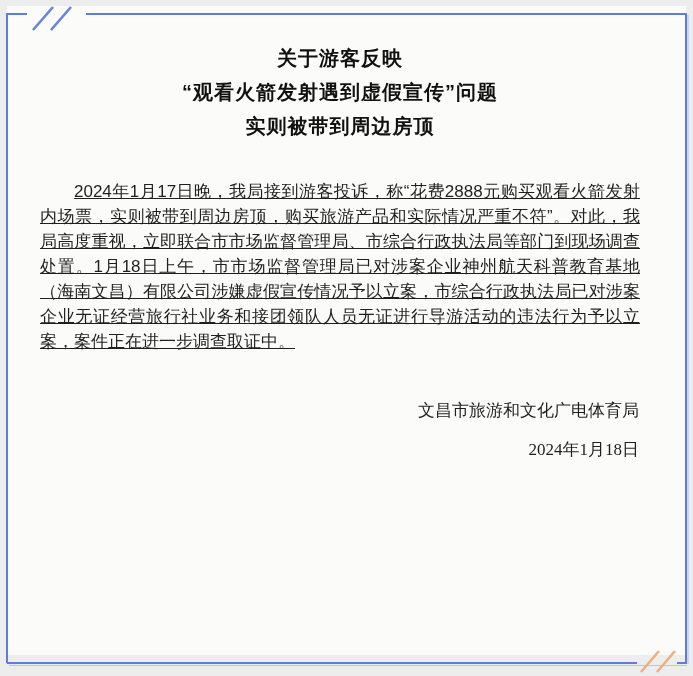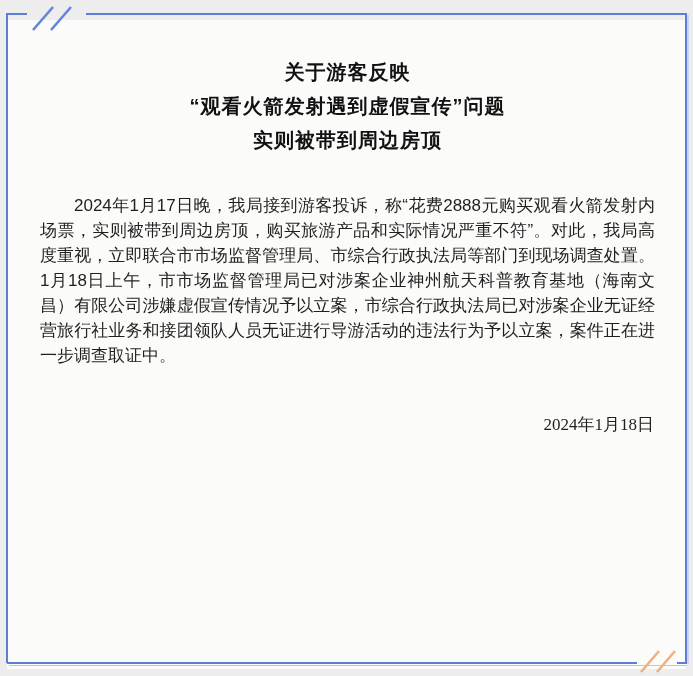--- a/index.html
+++ b/index.html
@@ -19,24 +19,24 @@
     background: var(--page-bg);
     overflow: hidden;
   }
   .stage {
     position: relative;
     width: 693px; height: 676px;
     background: var(--page-bg);
   }
   .card {
     position: absolute;
-    left: 7px; top: 20px;
+    left: 7px; top: 6px;
     width: 679px; height: 649px;
     background: var(--card-bg);
-    padding: 25px 31px 0 33px;
+    padding: 25px 46px 0 33px;
   }
   .frame-svg {
     position: absolute;
     left: 0; top: 0;
     width: 693px; height: 676px;
     pointer-events: none;
     z-index: 5;
   }
   .title {
     margin-top: 10px;
@@ -46,20 +46,21 @@
     color: var(--title-color);
     line-height: 34px;
     letter-spacing: 1px;
   }
   .body-text {
     margin-top: 36px;
     font-size: 17px;
     line-height: 25px;
     color: var(--body-color);
     text-align: justify;
+    text-decoration: underline;
   }
   .body-text p {
     text-indent: 2em;
     margin-bottom: 13px;
   }
   .signature-block {
     margin-top: 44px;
     text-align: right;
     font-size: 17px;
     color: var(--body-color);
@@ -79,20 +80,21 @@
       <div>关于游客反映</div>
       <div>“观看火箭发射遇到虚假宣传”问题</div>
       <div>实则被带到周边房顶</div>
     </div>
 
     <div class="body-text">
       <p>2024年1月17日晚，我局接到游客投诉，称“花费2888元购买观看火箭发射内场票，实则被带到周边房顶，购买旅游产品和实际情况严重不符”。对此，我局高度重视，立即联合市市场监督管理局、市综合行政执法局等部门到现场调查处置。1月18日上午，市市场监督管理局已对涉案企业神州航天科普教育基地（海南文昌）有限公司涉嫌虚假宣传情况予以立案，市综合行政执法局已对涉案企业无证经营旅行社业务和接团领队人员无证进行导游活动的违法行为予以立案，案件正在进一步调查取证中。</p>
     </div>
 
     <div class="signature-block">
+      <div class="issuer">文昌市旅游和文化广电体育局</div>
       <div class="issue-date">2024年1月18日</div>
     </div>
 
   </div>
 
   <svg class="frame-svg" viewBox="0 0 693 676" xmlns="http://www.w3.org/2000/svg" aria-hidden="true">
 
     <path d="M7,14 H27" stroke="var(--border-blue)" stroke-width="2" fill="none"></path>
     <path d="M86,14 H686" stroke="var(--border-blue)" stroke-width="2" fill="none"></path>
 

